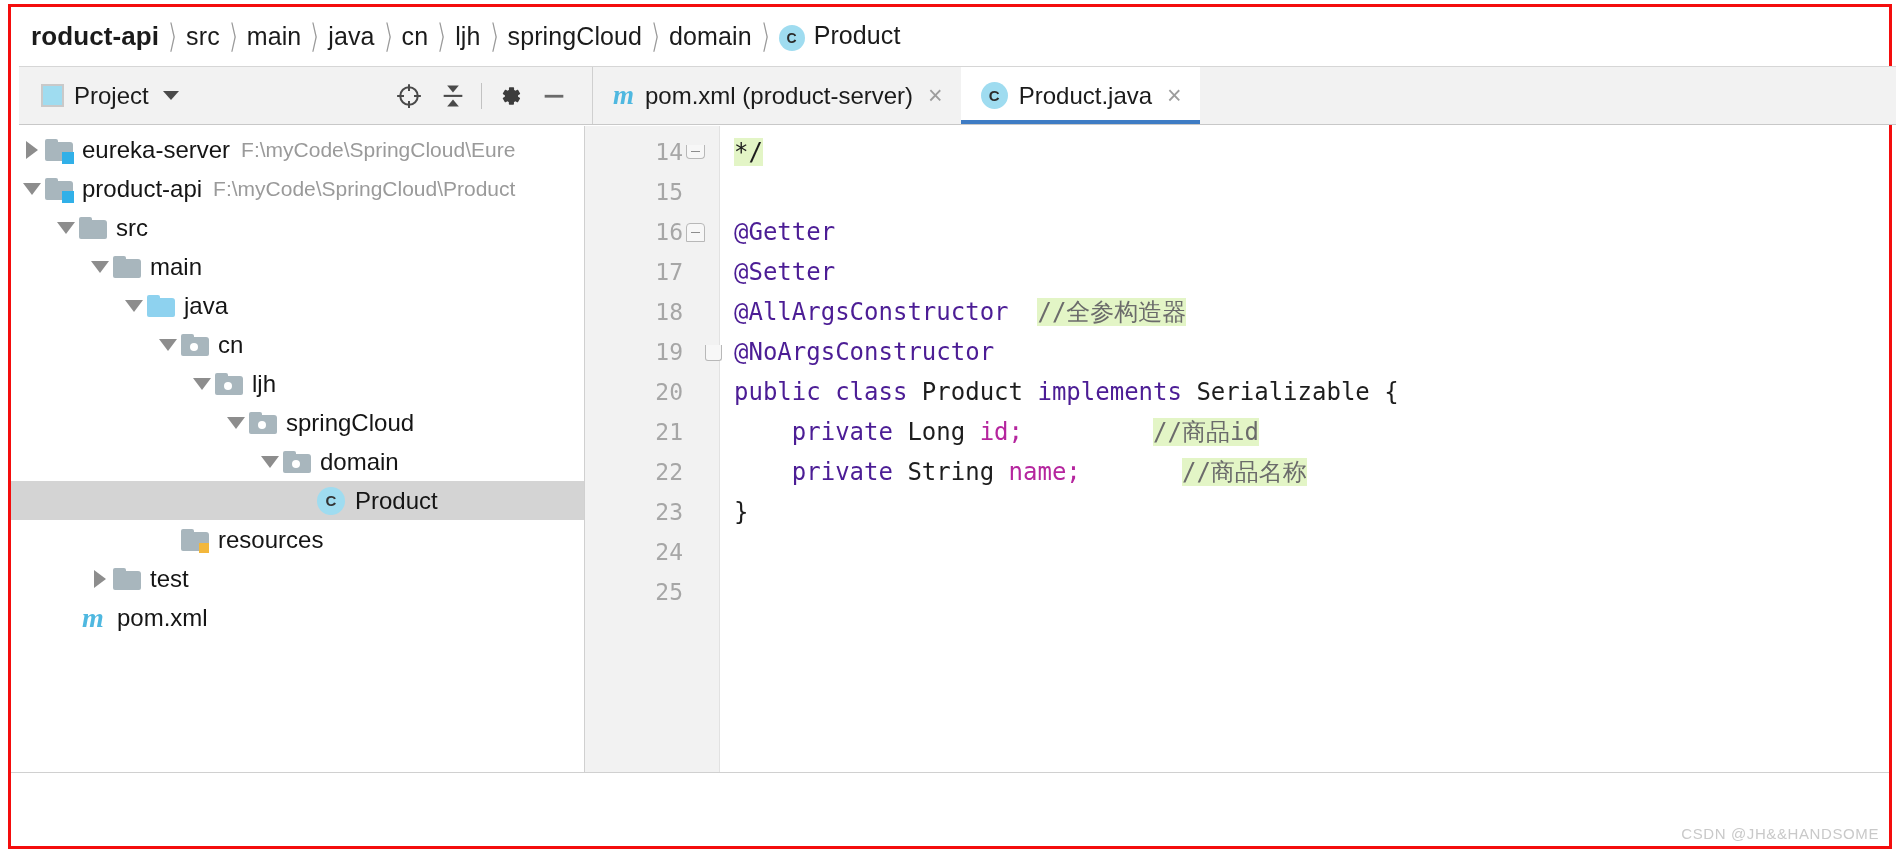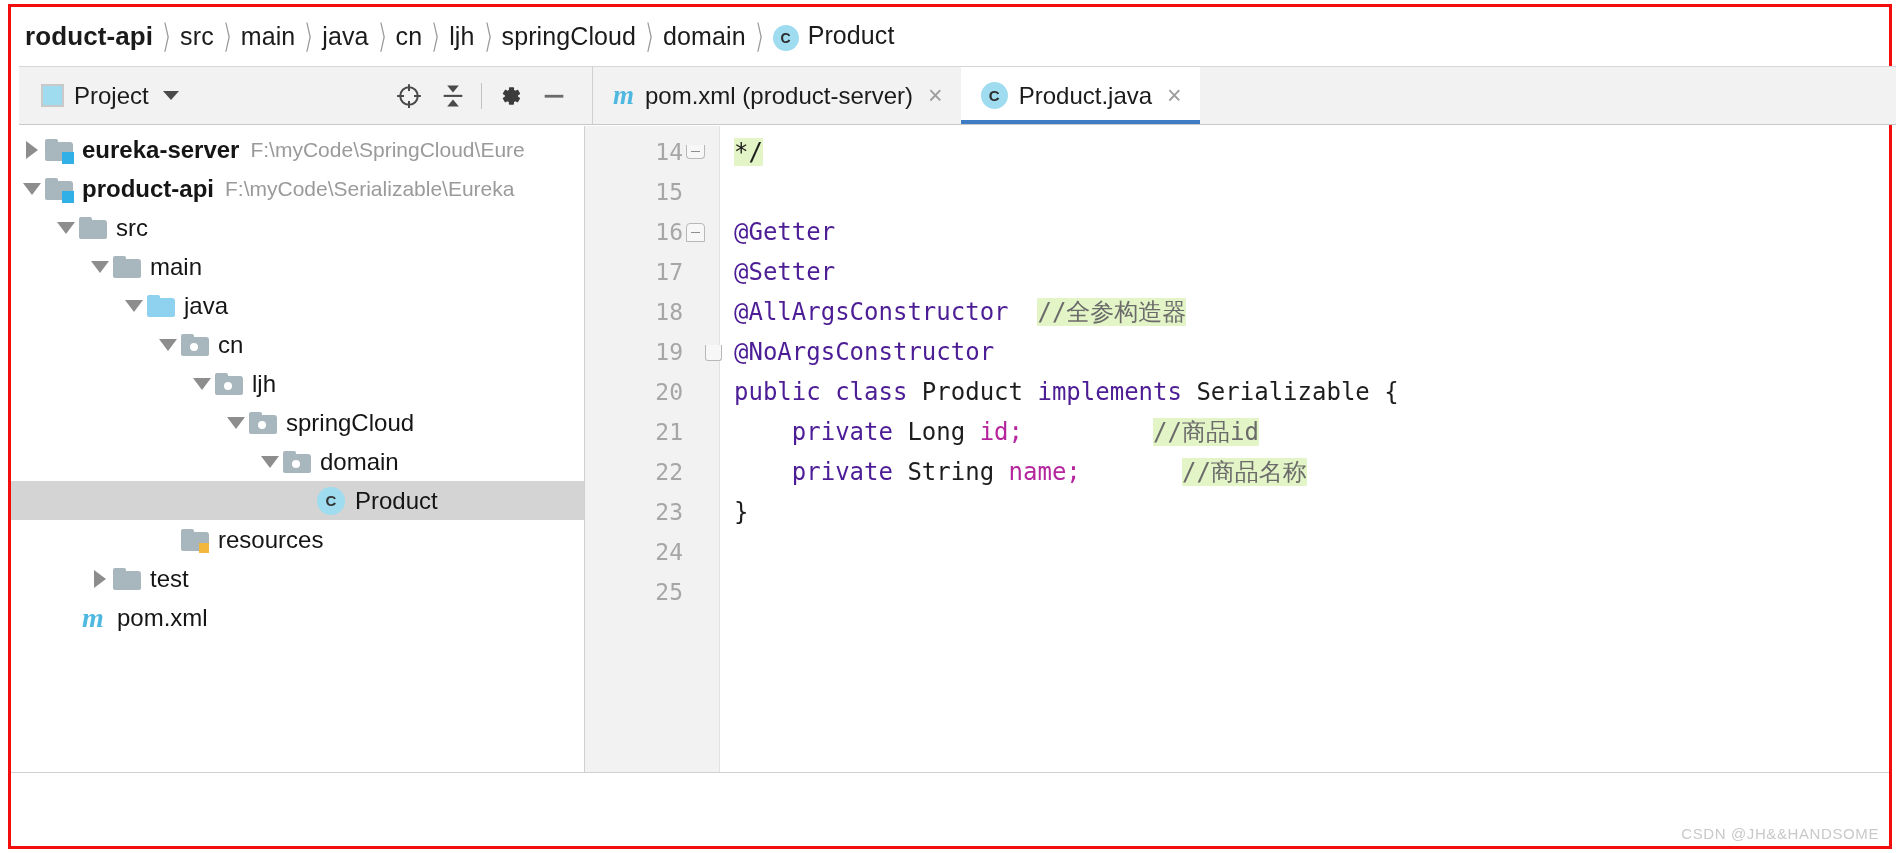--- a/index.html
+++ b/index.html
@@ -18,21 +18,21 @@
     border: 3px solid #f40d0d;
     background: #ffffff;
   }
 
   
   #breadcrumb-bar {
     position: absolute; left: 0; top: 0;
     width: 100%; height: 59px;
     background: #ffffff;
     display: flex; align-items: center;
-    padding-left: 14px;
+    padding-left: 20px;
     overflow: hidden;
     white-space: nowrap;
   }
   .crumb {
     font-size: 25px;
     color: #1b1b1b;
     letter-spacing: .1px;
   }
   .crumb.first { font-weight: bold; font-size: 26px; }
   .crumb-sep {
@@ -199,21 +199,21 @@
     background: #9fdcf0; color: #333; font-size: 15px; font-weight: bold;
     margin-right: 10px;
   }
   .mvn-icon {
     color: #4fb8e0; font-style: italic; font-weight: bold; font-size: 28px;
     font-family: "Liberation Serif", serif;
     width: 28px; min-width: 28px; margin-right: 10px; text-align: center;
     line-height: 1;
   }
   .tree-label { font-size: 24px; color: #151515; }
-  .tree-label.bold { font-weight: bold; }
+  .tree-label.bold { font-weight: normal; }
   .tree-path {
     font-size: 21px; color: #9a9a9a; margin-left: 11px;
   }
 
   
   #editor-pane {
     flex: 1; display: flex; position: relative; background: #ffffff;
     overflow: hidden;
   }
   #gutter {
@@ -375,21 +375,21 @@
           <span class="tree-path">F:\myCode\SpringCloud\Eure</span>
         </div>
         <div class="tree-row" style="padding-left: 8px;">
           <span class="tw">
             <span class="arrow-down"></span>
           </span>
           <span class="folder module">
             <span class="badge"></span>
           </span>
           <span class="tree-label bold">product-api</span>
-          <span class="tree-path">F:\myCode\Serializable\Eureka</span>
+          <span class="tree-path">F:\myCode\SpringCloud\Product</span>
         </div>
         <div class="tree-row" style="padding-left: 42px;">
           <span class="tw">
             <span class="arrow-down"></span>
           </span>
           <span class="folder"></span>
           <span class="tree-label">src</span>
         </div>
         <div class="tree-row" style="padding-left: 76px;">
           <span class="tw">

